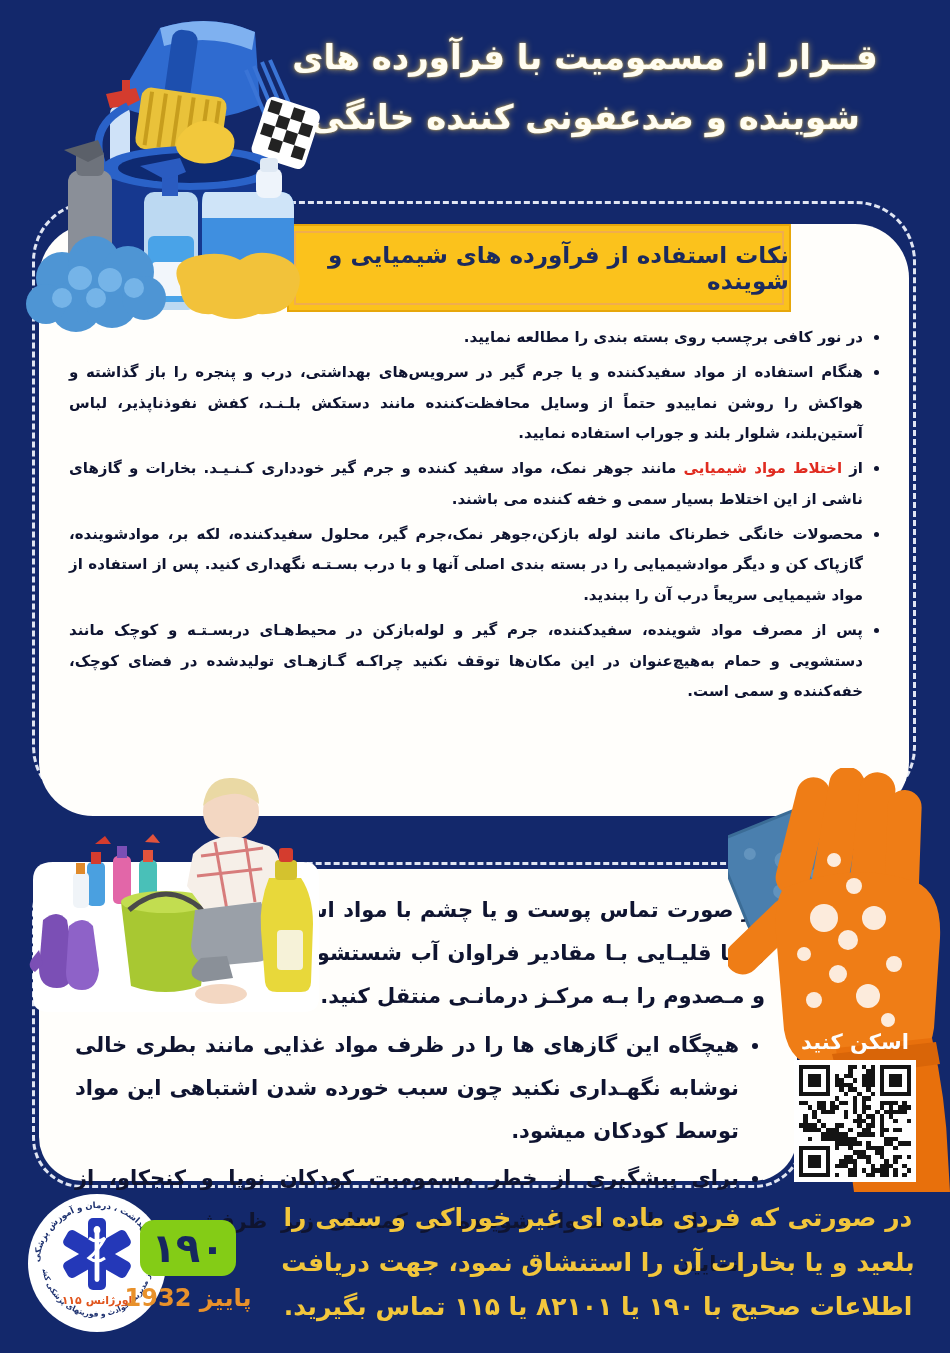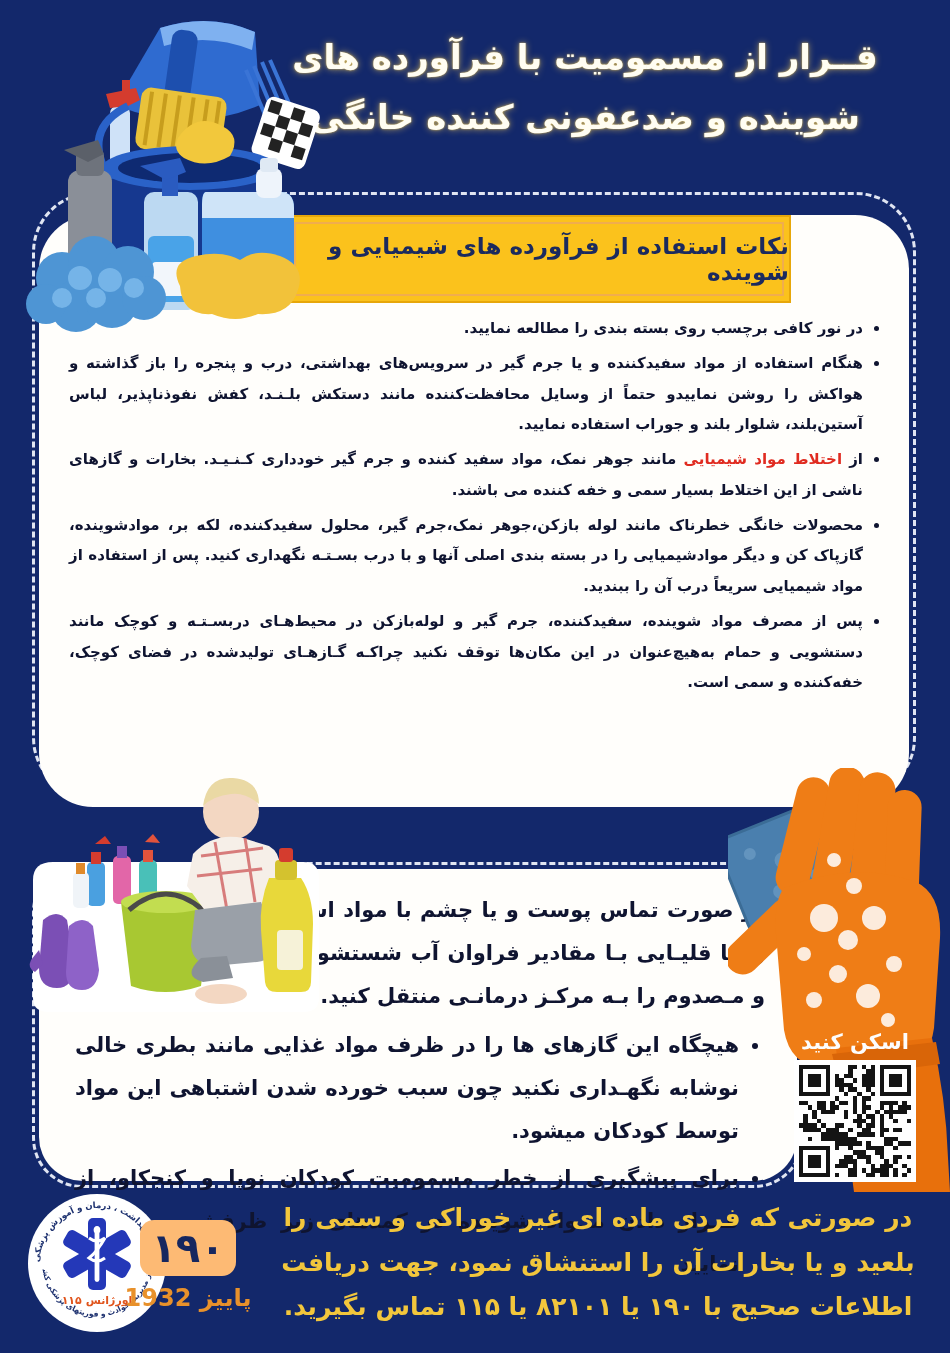--- a/index.html
+++ b/index.html
@@ -7,21 +7,21 @@
   .poster{position:relative;width:950px;height:1353px;margin:0 auto;background:#13286B;overflow:hidden;}
 
   
   .title{position:absolute;left:235px;top:28px;width:700px;text-align:center;color:#fffdf2;direction:rtl;}
   .title .t-line{font-size:34px;font-weight:bold;line-height:1.75;
     text-shadow:0 0 7px rgba(250,210,90,.65),0 0 2px rgba(250,210,90,.8);}
 
   
   .box-wrap{position:absolute;border:3px dashed rgba(235,240,250,.95);border-radius:60px;padding:4px;box-sizing:border-box;}
   .box-inner{background:#fffefb;border-radius:54px;width:100%;height:100%;box-sizing:border-box;direction:rtl;}
-  .box1-wrap{left:32px;top:192px;width:884px;height:606px;}
+  .box1-wrap{left:32px;top:201px;width:884px;height:606px;}
   .box2-wrap{left:32px;top:862px;width:772px;height:326px;border-radius:50px;}
   .box2-wrap .box-inner{border-radius:44px;padding:20px 32px 10px 28px;}
 
   
   .yellow-header{width:500px;height:84px;margin:16px 118px 10px auto;background:#FBC21C;
     border:2px solid #e7a70a;box-shadow:inset 0 0 0 5px #FBC21C, inset 0 0 0 7px #f0ad4e;
     display:flex;align-items:center;justify-content:center;}
   .yellow-header span{color:#1b2a5e;font-size:23px;font-weight:bold;}
 
   
@@ -40,21 +40,21 @@
   .child{position:absolute;left:25px;top:760px;width:300px;height:256px;z-index:5;}
   .glove{position:absolute;left:728px;top:768px;width:222px;height:424px;z-index:3;}
 
   
   .qr-block{position:absolute;left:789px;top:1030px;width:132px;z-index:6;text-align:center;}
   .qr-label{color:#fdfdfd;font-size:21px;font-weight:bold;direction:rtl;margin-bottom:6px;}
   .qr{width:122px;height:122px;background:#fff;padding:5px;box-sizing:border-box;margin:0 auto;}
 
   
   .ems-logo{position:absolute;left:26px;top:1192px;width:142px;height:142px;z-index:6;}
-  .badge-190{position:absolute;left:140px;top:1220px;width:96px;height:56px;background:#fdba74;
+  .badge-190{position:absolute;left:140px;top:1220px;width:96px;height:56px;background:#84cc16;
     border-radius:14px;display:flex;align-items:center;justify-content:center;z-index:6;}
   .badge-190 span{color:#16275f;font-size:40px;font-weight:bold;line-height:1;}
   .season{position:absolute;left:118px;top:1284px;width:140px;text-align:center;color:#E8912B;
     font-size:24px;font-weight:bold;direction:rtl;z-index:6;}
   .notice{position:absolute;left:252px;top:1196px;width:692px;text-align:center;direction:rtl;z-index:5;}
   .notice .n-line{color:#F2C63C;font-size:25px;font-weight:bold;line-height:1.78;}
 </style>
 </head>
 <body>
 

